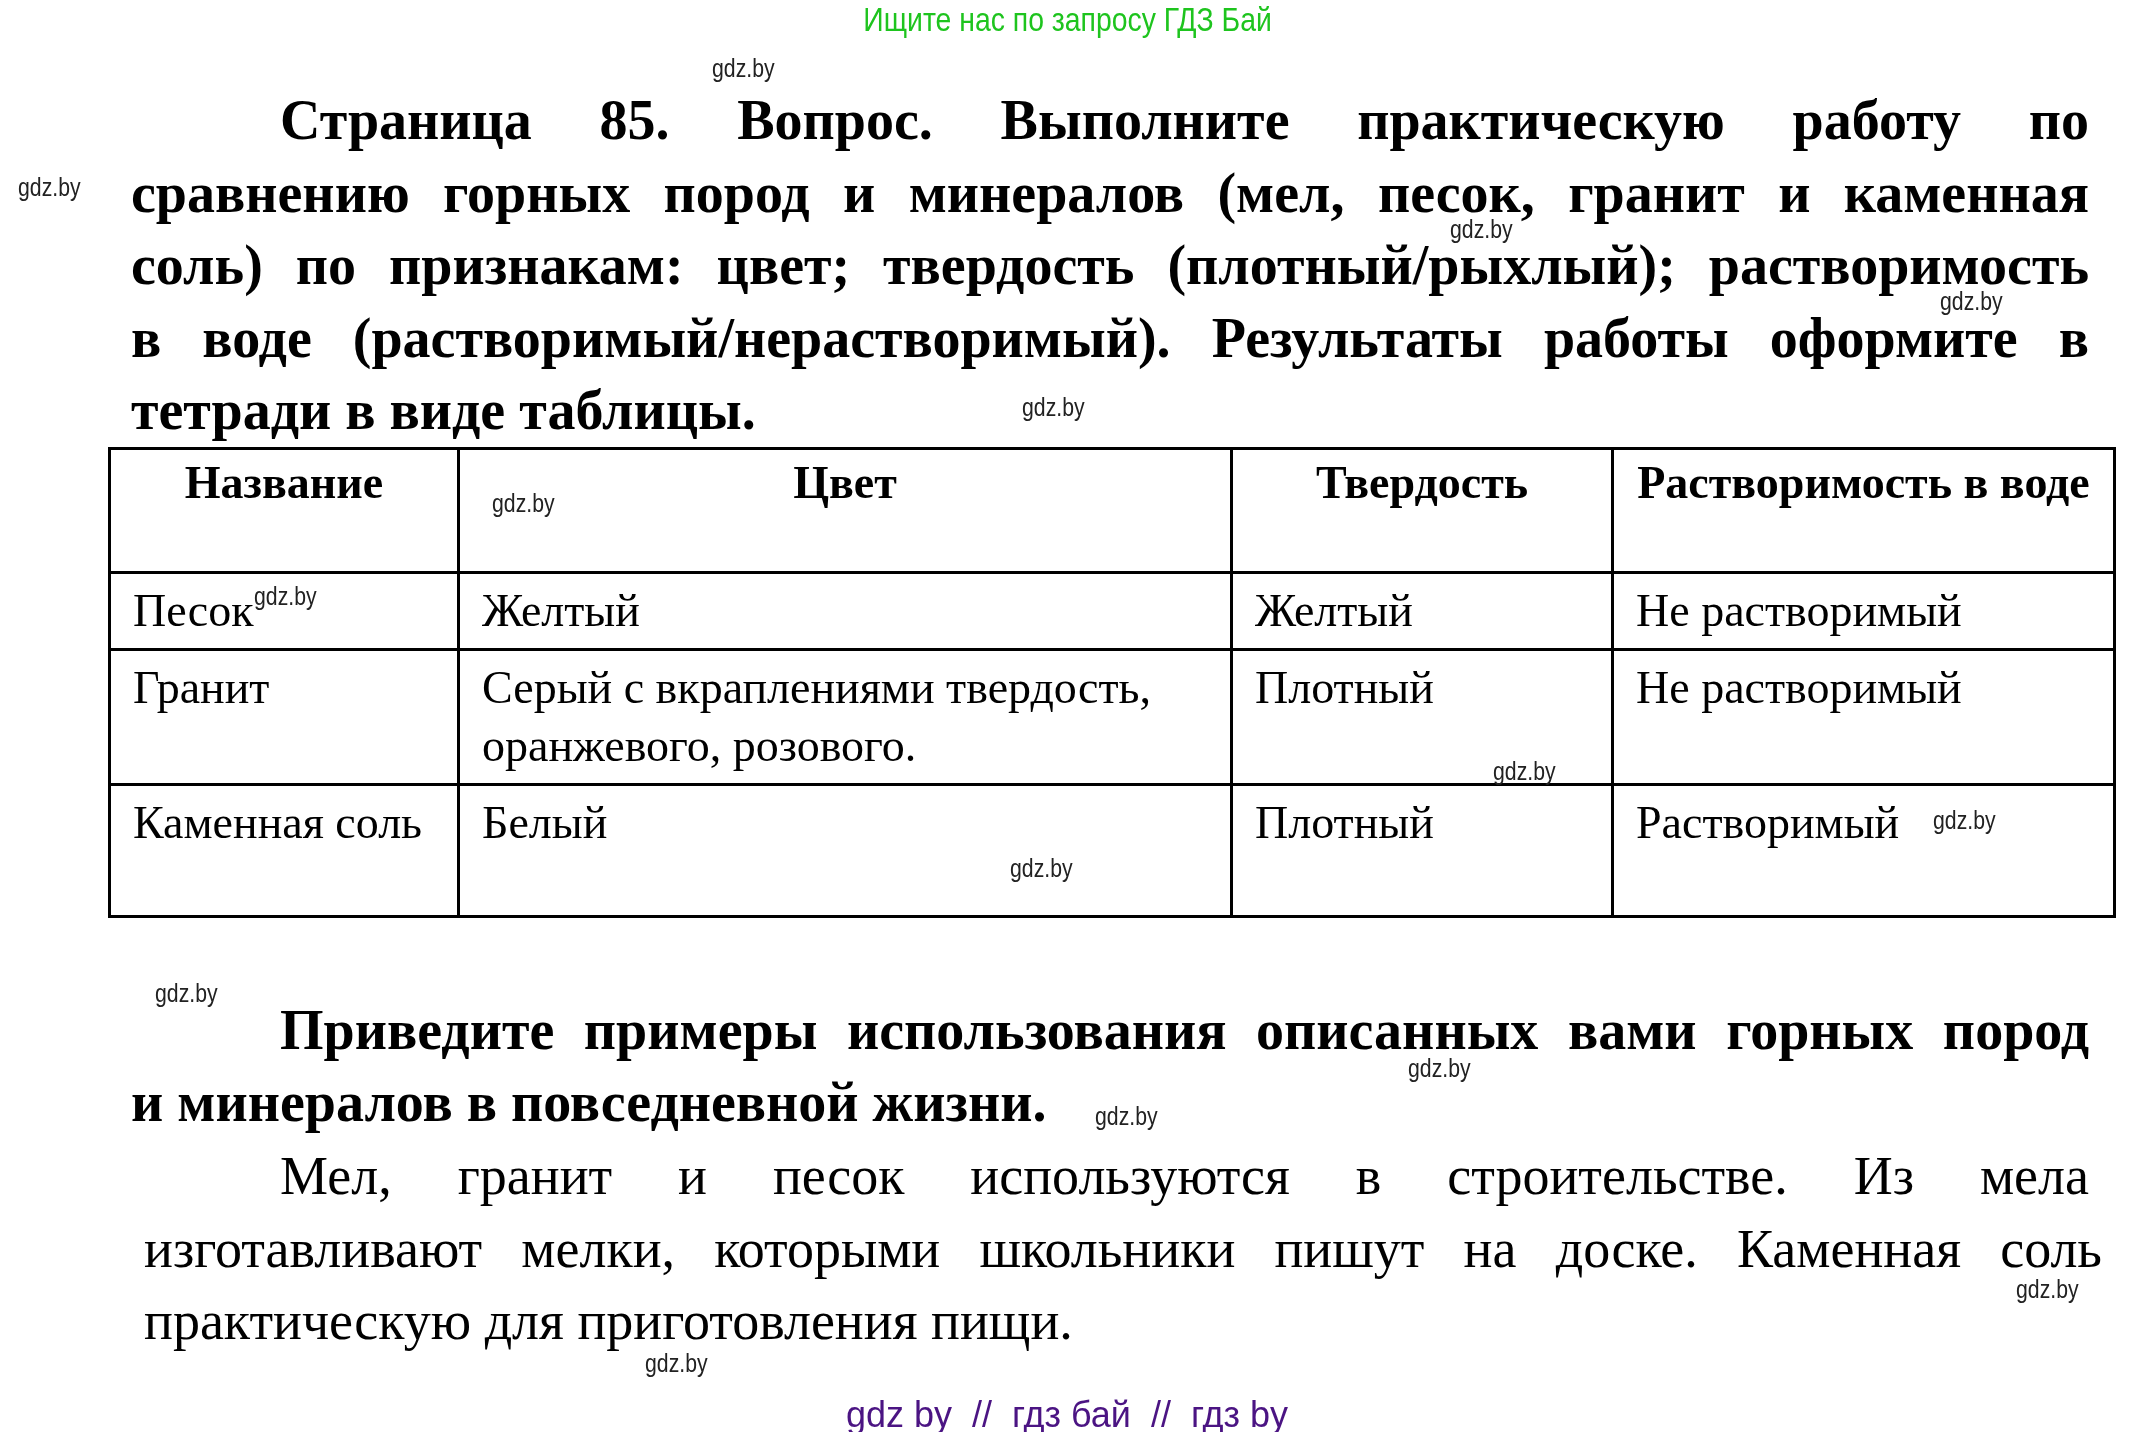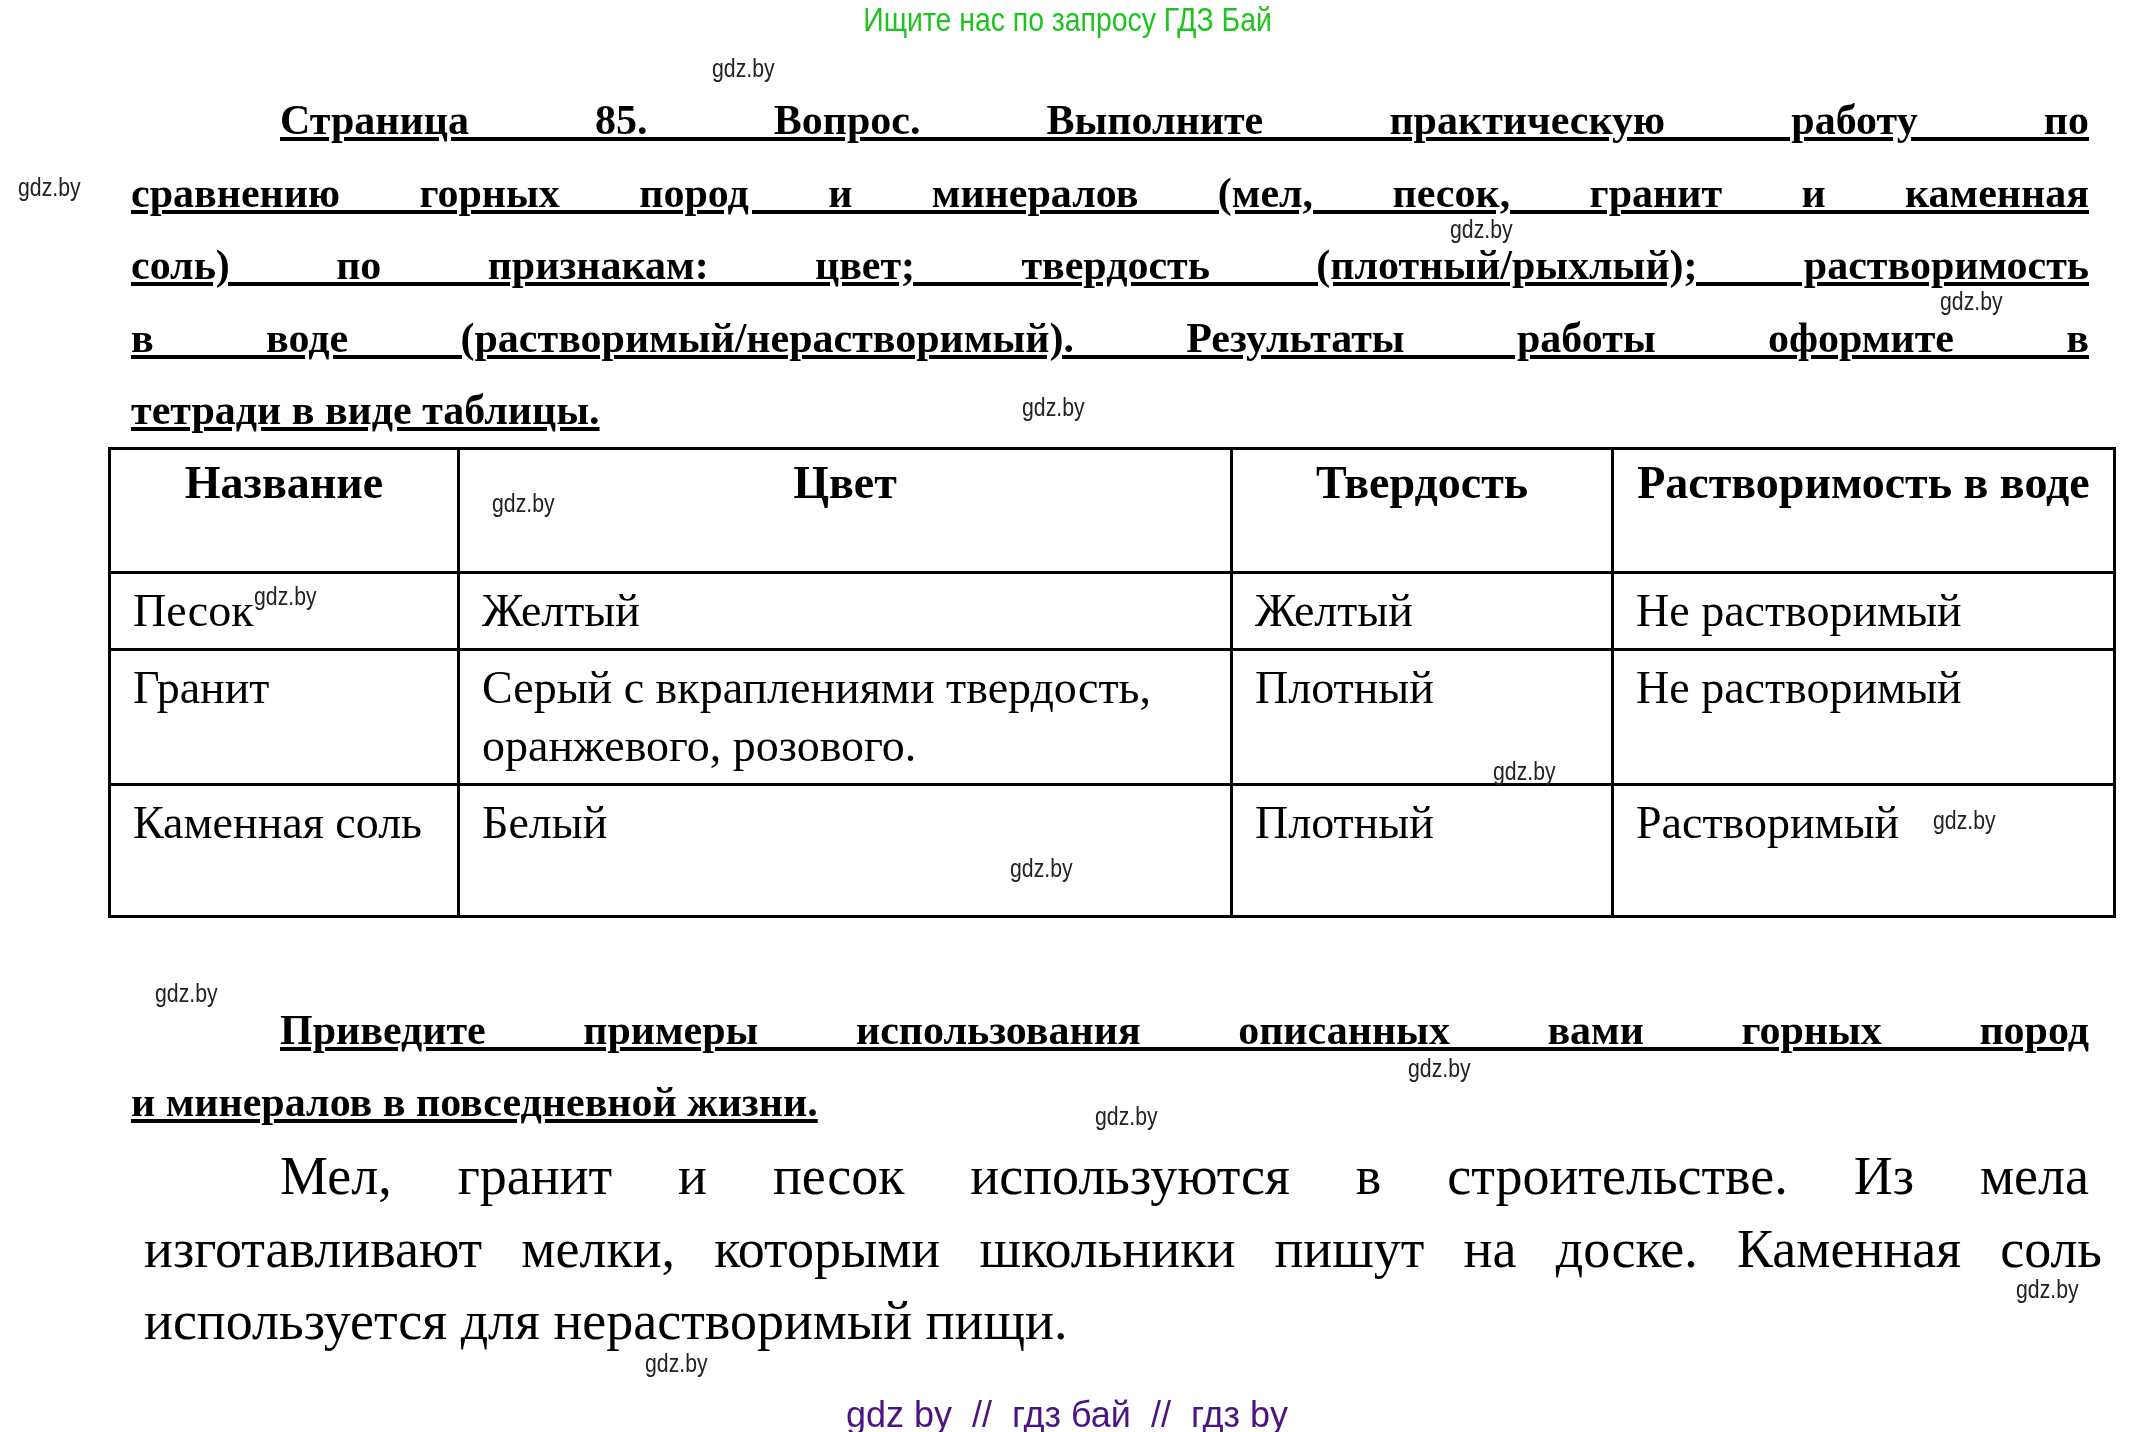--- a/index.html
+++ b/index.html
@@ -2,22 +2,22 @@
 <html><head>
 <meta charset="utf-8">
 <style>
   html, body { margin:0; padding:0; background:#ffffff; }
   body { width:2134px; height:1432px; position:relative; overflow:hidden;
          font-family:"Liberation Serif", serif; color:#000; }
   .abs { position:absolute; }
   .banner { left:0; width:2134px; top:0; text-align:center; font-family:"Liberation Sans", sans-serif;
             font-size:33px; line-height:40px; color:#1ec41e; transform:scaleX(0.86); transform-origin:1071px 0; }
   .wm { font-family:"Liberation Sans", sans-serif; font-size:25px; color:#222; line-height:28px; transform:scaleX(0.85); transform-origin:0 0; white-space:nowrap; }
-  .hline { left:131px; width:1958px; font-weight:bold; font-size:42px; line-height:60px; white-space:nowrap;
-           text-align:justify; text-align-last:justify;text-decoration:underline; }
+  .hline { left:131px; width:1958px; font-weight:bold; font-size:56px; line-height:60px; white-space:nowrap;
+           text-align:justify; text-align-last:justify; }
   .pline { left:144px; width:1958px; font-size:54px; line-height:60px; white-space:nowrap;
            text-align:justify; text-align-last:justify; }
   .pline.last, .hline.last { text-align-last:left; }
   .indent { left:280px; width:1809px; }
   table.grid { position:absolute; left:108px; top:447px; width:2005px; border-collapse:collapse; table-layout:fixed; }
   table.grid td, table.grid th { border:3px solid #000; vertical-align:top; padding:8px 22px; font-size:46px; line-height:58px; }
   table.grid th { font-weight:bold; text-align:center; height:109px; padding-top:4px; }
   table.grid td { font-weight:normal; text-align:left; }
   .r1 td { height:58px; }
   .r2 td { height:56px; }
@@ -71,21 +71,21 @@
     <td>Растворимый</td>
   </tr>
 </tbody>
   </table>
 
 <div class="abs hline indent" style="top:1000px;">Приведите примеры использования описанных вами горных пород</div>
 <div class="abs hline last" style="top:1072px;">и минералов в повседневной жизни.</div>
 
 <div class="abs pline indent" style="top:1146px;">Мел, гранит и песок используются в строительстве. Из мела</div>
 <div class="abs pline" style="top:1219px;">изготавливают мелки, которыми школьники пишут на доске. Каменная соль</div>
-<div class="abs pline last" style="top:1291px;">используется для нерастворимый пищи.</div>
+<div class="abs pline last" style="top:1291px;">практическую для приготовления пищи.</div>
 
 <div class="abs wm" style="left:712px; top:54px;">gdz.by</div>
 <div class="abs wm" style="left:18px; top:173px;">gdz.by</div>
 <div class="abs wm" style="left:1450px; top:215px;">gdz.by</div>
 <div class="abs wm" style="left:1940px; top:287px;">gdz.by</div>
 <div class="abs wm" style="left:1022px; top:393px;">gdz.by</div>
 <div class="abs wm" style="left:492px; top:489px;">gdz.by</div>
 <div class="abs wm" style="left:254px; top:582px;">gdz.by</div>
 <div class="abs wm" style="left:1493px; top:757px;">gdz.by</div>
 <div class="abs wm" style="left:1933px; top:806px;">gdz.by</div>

